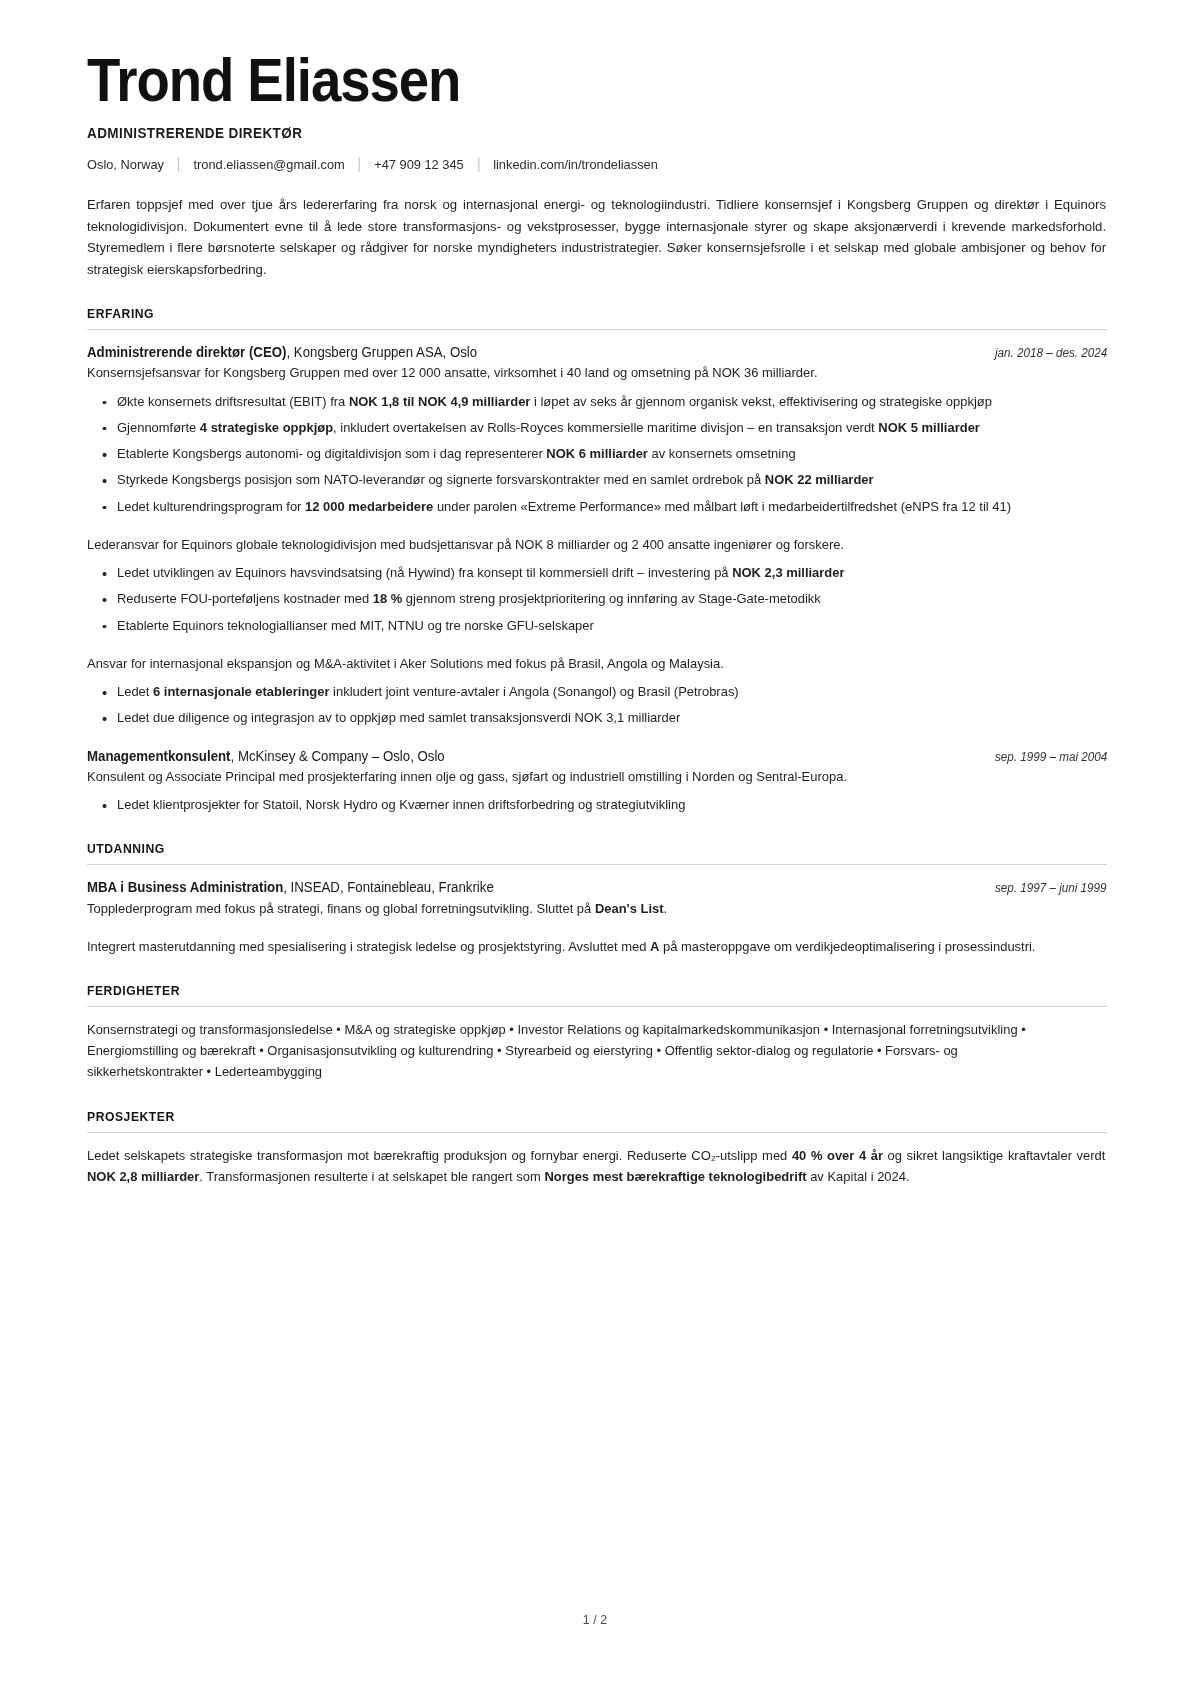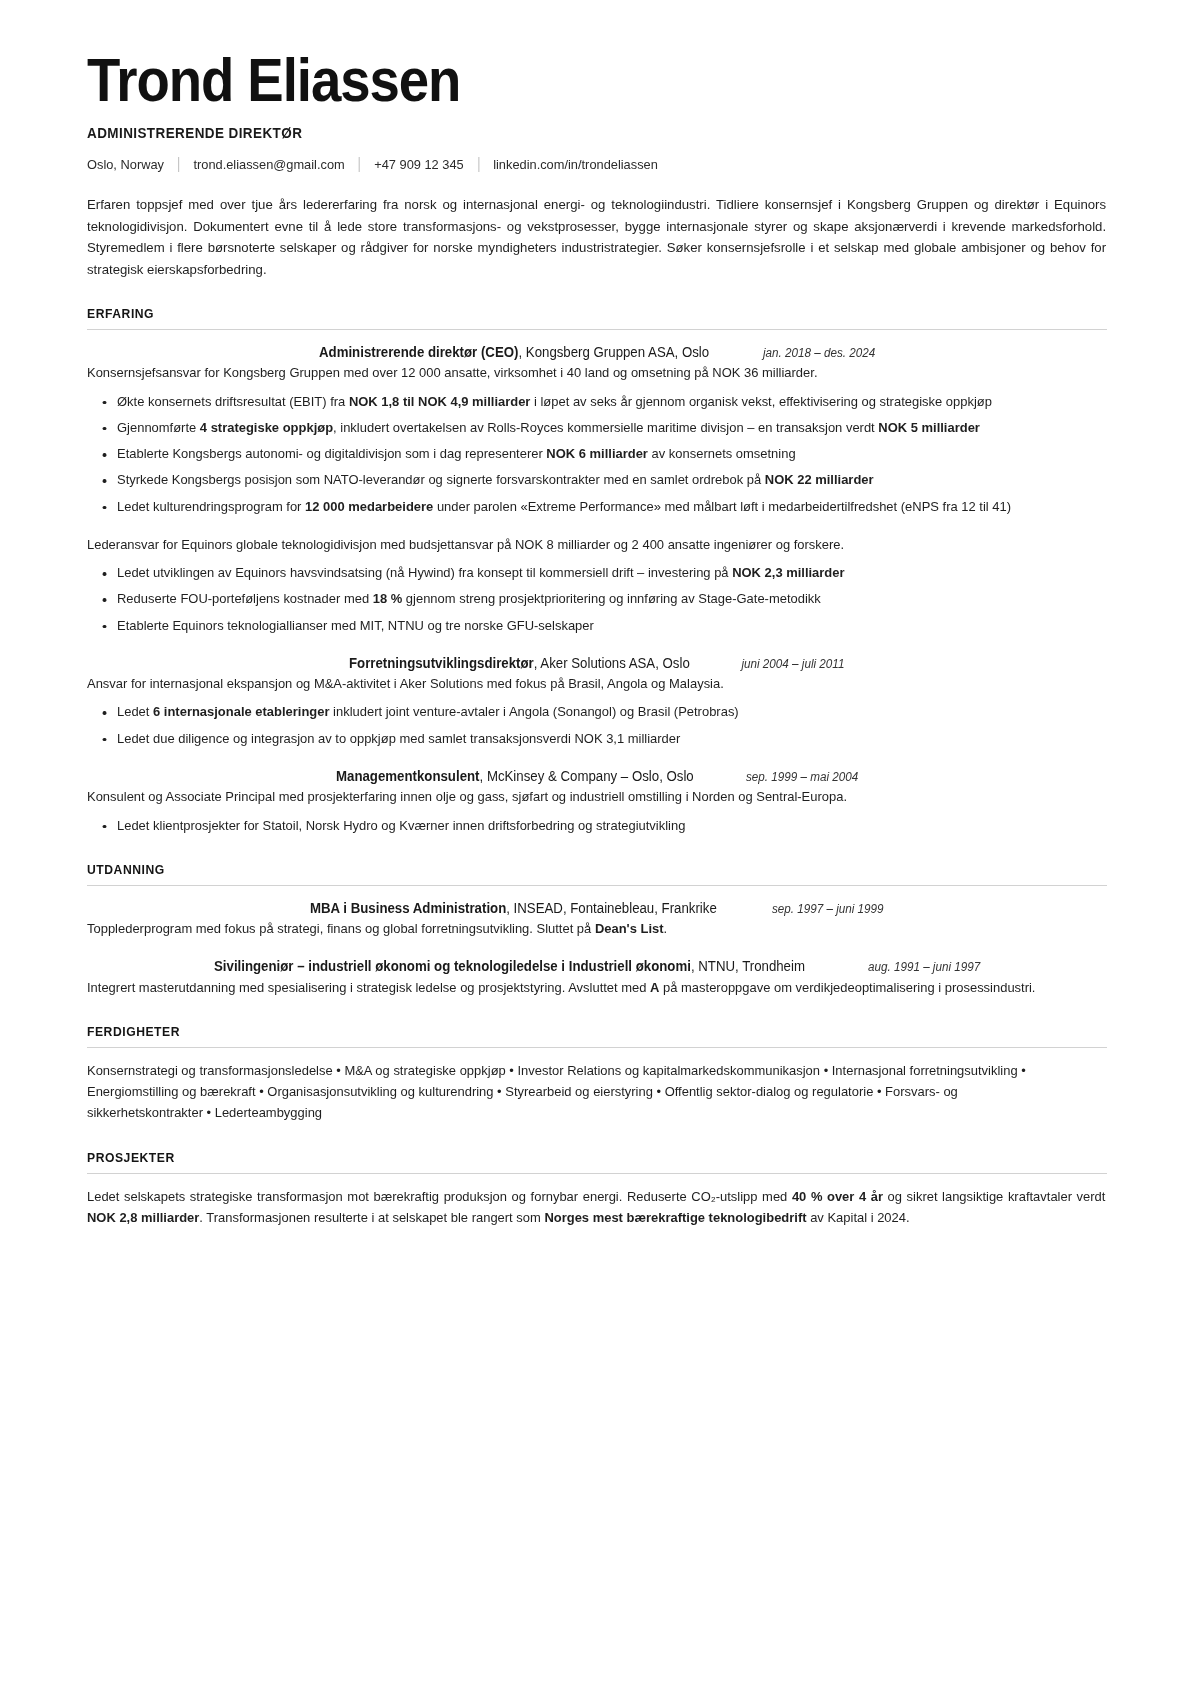--- a/index.html
+++ b/index.html
@@ -91,21 +91,21 @@
     margin-bottom: 13px;
   }
 
   
   .entry {
     margin-bottom: 18px;
   }
   .entry-head {
     display: flex;
     align-items: baseline;
-    justify-content: center;
+    justify-content: space-between;
     gap: 32px;
   }
   .entry-heading {
     font-size: 13.8px;
     color: #1a1a1a;
     line-height: 1.4;
     transform: scaleX(0.96);
     transform-origin: left center;
   }
   .entry-heading b {
@@ -233,26 +233,20 @@
       <div class="entry">
         <div class="entry-desc">Lederansvar for Equinors globale teknologidivisjon med budsjettansvar på NOK 8 milliarder og 2 400 ansatte ingeniører og forskere.</div>
         <ul class="bullets">
           <li>Ledet utviklingen av Equinors havsvindsatsing (nå Hywind) fra konsept til kommersiell drift – investering på <b>NOK 2,3 milliarder</b></li>
           <li>Reduserte FOU-porteføljens kostnader med <b>18 %</b> gjennom streng prosjektprioritering og innføring av Stage-Gate-metodikk</li>
           <li>Etablerte Equinors teknologiallianser med MIT, NTNU og tre norske GFU-selskaper</li>
         </ul>
       </div>
 
       <div class="entry">
-        <div class="entry-head">
-          <div class="entry-heading">
-            <b>Forretningsutviklingsdirektør</b><span>, Aker Solutions ASA, Oslo</span>
-          </div>
-          <div class="entry-dates">juni 2004 – juli 2011</div>
-        </div>
         <div class="entry-desc">Ansvar for internasjonal ekspansjon og M&amp;A-aktivitet i Aker Solutions med fokus på Brasil, Angola og Malaysia.</div>
         <ul class="bullets">
           <li>Ledet <b>6 internasjonale etableringer</b> inkludert joint venture-avtaler i Angola (Sonangol) og Brasil (Petrobras)</li>
           <li>Ledet due diligence og integrasjon av to oppkjøp med samlet transaksjonsverdi NOK 3,1 milliarder</li>
         </ul>
       </div>
 
       <div class="entry">
         <div class="entry-head">
           <div class="entry-heading">
@@ -275,38 +269,35 @@
         <div class="entry-head">
           <div class="entry-heading">
             <b>MBA i Business Administration</b><span>, INSEAD, Fontainebleau, Frankrike</span>
           </div>
           <div class="entry-dates">sep. 1997 – juni 1999</div>
         </div>
         <div class="entry-desc">Topplederprogram med fokus på strategi, finans og global forretningsutvikling. Sluttet på <b>Dean's List</b>.</div>
       </div>
 
       <div class="entry">
-        <div class="entry-head">
-          <div class="entry-heading">
-            <b>Sivilingeniør – industriell økonomi og teknologiledelse i Industriell økonomi</b><span>, NTNU, Trondheim</span>
-          </div>
-          <div class="entry-dates">aug. 1991 – juni 1997</div>
-        </div>
         <div class="entry-desc justify">Integrert masterutdanning med spesialisering i strategisk ledelse og prosjektstyring. Avsluttet med <b>A</b> på masteroppgave om verdikjedeoptimalisering i prosessindustri.</div>
       </div>
     </div>
 
     <div class="section">
       <div class="section-title">FERDIGHETER</div>
       <div class="rule"></div>
       <div class="block-text">Konsernstrategi og transformasjonsledelse • M&amp;A og strategiske oppkjøp • Investor Relations og kapitalmarkedskommunikasjon • Internasjonal forretningsutvikling • Energiomstilling og bærekraft • Organisasjonsutvikling og kulturendring • Styrearbeid og eierstyring • Offentlig sektor-dialog og regulatorie • Forsvars- og sikkerhetskontrakter • Lederteambygging</div>
     </div>
 
 
     <div class="section">
       <div class="section-title">PROSJEKTER</div>
       <div class="rule"></div>
       <div class="block-text justify">Ledet selskapets strategiske transformasjon mot bærekraftig produksjon og fornybar energi. Reduserte CO₂-utslipp med <b>40 % over 4 år</b> og sikret langsiktige kraftavtaler verdt <b>NOK 2,8 milliarder</b>. Transformasjonen resulterte i at selskapet ble rangert som <b>Norges mest bærekraftige teknologibedrift</b> av Kapital i 2024.</div>
     </div>
 
   </div>
 
+  <div class="footer">
+    <span>1 / 2</span>
+  </div>
 </div>
 
 </body></html>

